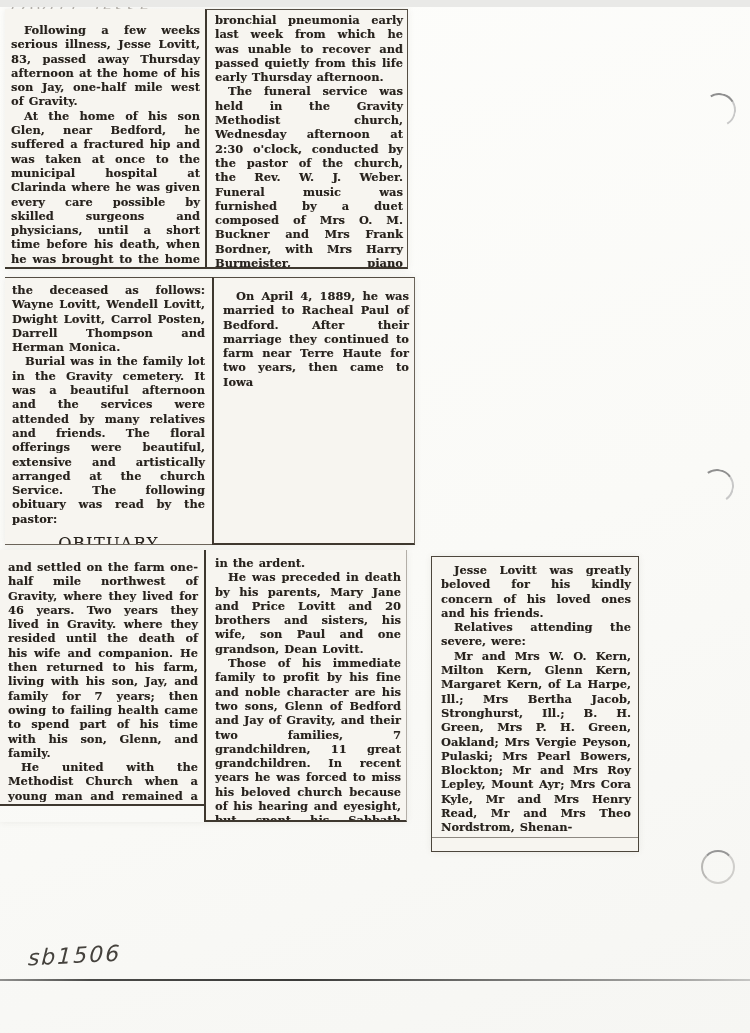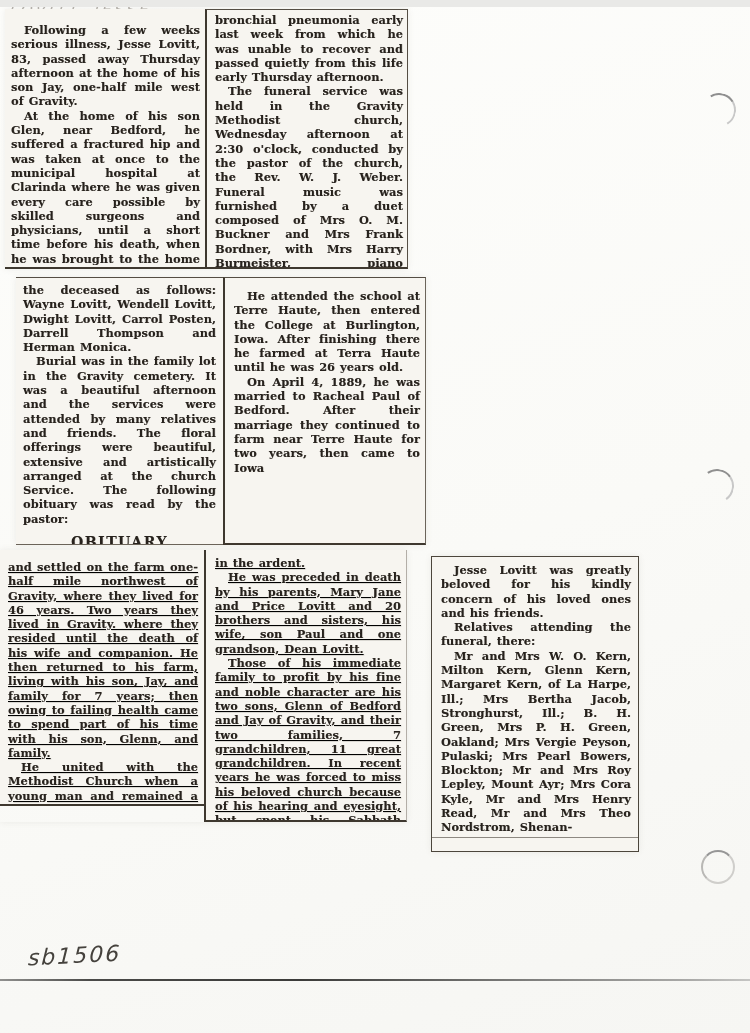--- a/index.html
+++ b/index.html
@@ -29,38 +29,38 @@
     color: #27221d;
     text-align: justify;
     letter-spacing: 0.1px;
     word-spacing: 1px;
     text-shadow: 0.4px 0.4px 0.4px rgba(50,44,38,0.38);
   }
   .ind { text-indent: 13px; }
   .obit-head {
     margin: 8px 0 1px 0;
     text-align: center;
-    font-size: 14px;
-    font-weight: 700;
+    font-size: 16px;
+    font-weight: 400;
     letter-spacing: 1.5px;
     color: #27221d;
     text-shadow: 0.4px 0.4px 0.4px rgba(50,44,38,0.38);
   }
   
   .clip-top { left: 5px; top: 2px; width: 403px; height: 260px;
     border-bottom: 2px solid #3e382f; border-right: 1.5px solid #554e44; }
   .clip-top .col-a { width: 200px; padding: 14px 5px 0 6px; }
   .clip-top .col-b { flex: 1; border-left: 2px solid #3e382f; border-top: 1.5px solid #554e44; padding: 3px 4px 0 8px; }
   
-  .clip-mid { left: 16px; top: 270px; width: 410px; height: 268px; justify-content: flex-end; }
+  .clip-mid { left: 5px; top: 270px; width: 410px; height: 268px; justify-content: flex-end; }
   .clip-mid .col-a { width: 207px; border-top: 1.5px solid #554e44; border-bottom: 1.5px solid #6b645a; padding: 5px 7px 0 7px; }
   .clip-mid .col-b { flex: 1; border-left: 2px solid #3e382f; border-top: 1.5px solid #554e44;
     border-bottom: 2px solid #3e382f; border-right: 1.5px solid #6b645a; padding: 11px 5px 0 9px; }
   
-  .clip-bot { left: 0; top: 543px; width: 407px; height: 272px; background: transparent; align-items: flex-start; text-decoration: underline; }
+  .clip-bot { left: 0; top: 543px; width: 407px; height: 272px; background: transparent; align-items: flex-start; }
   .clip-bot .col-a { width: 204px; height: 256px; padding: 10px 6px 0 8px; background: #f7f5f0; border-bottom: 2px solid #3e382f; }
   .clip-bot .col-b { flex: 1; height: 272px; border-left: 2px solid #3e382f; padding: 6px 5px 0 9px;
     background: #f7f5f0; border-bottom: 2px solid #3e382f; border-right: 1px solid rgba(95,88,78,0.45); }
   
   .clip-side { left: 431px; top: 549px; width: 208px; height: 296px; display: block;
     border: 1.5px solid #4c463c; padding: 6px 7px 0 9px; }
   .clip-divider { border: none; border-top: 1.3px solid rgba(70,64,55,0.6); margin: 2px -7px 2px -9px; }
   
   .hand-top {
     position: absolute; left: 10px; top: -6px; height: 17px; width: 220px; overflow: hidden;
@@ -105,40 +105,39 @@
   </div>
 
   <div class="clip clip-mid">
     <div class="col col-a">
       <p class="np">the deceased as follows: Wayne Lovitt, Wendell Lovitt, Dwight Lovitt, Carrol Posten, Darrell Thompson and Herman Monica.</p>
       <p class="np ind">Burial was in the family lot in the Gravity cemetery. It was a beautiful afternoon and the services were attended by many relatives and friends. The floral offerings were beautiful, extensive and artistically arranged at the church Service. The following obituary was read by the pastor:</p>
       <div class="obit-head">OBITUARY</div>
 
     </div>
     <div class="col col-b">
-      <p class="np ind">He attended the school at Terre Haute, then entered the College at Burlington, Iowa. After finishing there he farmed at Terra Haute until he was 26 years old.</p>
       <p class="np ind">On April 4, 1889, he was married to Racheal Paul of Bedford. After their marriage they continued to farm near Terre Haute for two years, then came to Iowa</p>
     </div>
   </div>
 
   <div class="clip clip-bot">
     <div class="col col-a">
       <p class="np">and settled on the farm one-half mile northwest of Gravity, where they lived for 46 years. Two years they lived in Gravity. where they resided until the death of his wife and companion. He then returned to his farm, living with his son, Jay, and family for 7 years; then owing to failing health came to spend part of his time with his son, Glenn, and family.</p>
       <p class="np ind">He united with the Methodist Church when a young man and remained a faithful and ardent worker, singing in the choir many years and holding many offices</p>
     </div>
     <div class="col col-b">
       <p class="np">in the ardent.</p>
       <p class="np ind">He was preceded in death by his parents, Mary Jane and Price Lovitt and 20 brothers and sisters, his wife, son Paul and one grandson, Dean Lovitt.</p>
       <p class="np ind">Those of his immediate family to profit by his fine and noble character are his two sons, Glenn of Bedford and Jay of Gravity, and their two families, 7 grandchildren, 11 great grandchildren. In recent years he was forced to miss his beloved church because of his hearing and eyesight, but spent his Sabbath mornings listening to church services over the radio.</p>
     </div>
   </div>
 
   <div class="clip clip-side">
     <p class="np ind">Jesse Lovitt was greatly beloved for his kindly concern of his loved ones and his friends.</p>
-    <p class="np ind">Relatives attending the funeral, there:</p>
+    <p class="np ind">Relatives attending the severe, were:</p>
     <p class="np ind">Mr and Mrs W. O. Kern, Milton Kern, Glenn Kern, Margaret Kern, of La Harpe, Ill.; Mrs Bertha Jacob, Stronghurst, Ill.; B. H. Green, Mrs P. H. Green, Oakland; Mrs Vergie Peyson, Pulaski; Mrs Pearl Bowers, Blockton; Mr and Mrs Roy Lepley, Mount Ayr; Mrs Cora Kyle, Mr and Mrs Henry Read, Mr and Mrs Theo Nordstrom, Shenan-</p>
     <hr class="clip-divider">
   </div>
 
   <div class="hole hole-1"></div>
   <div class="hole hole-2"></div>
   <div class="hole hole-3"></div>
 
   <div class="hand-code">sb1506</div>
   <div class="bottom-rule"></div>

